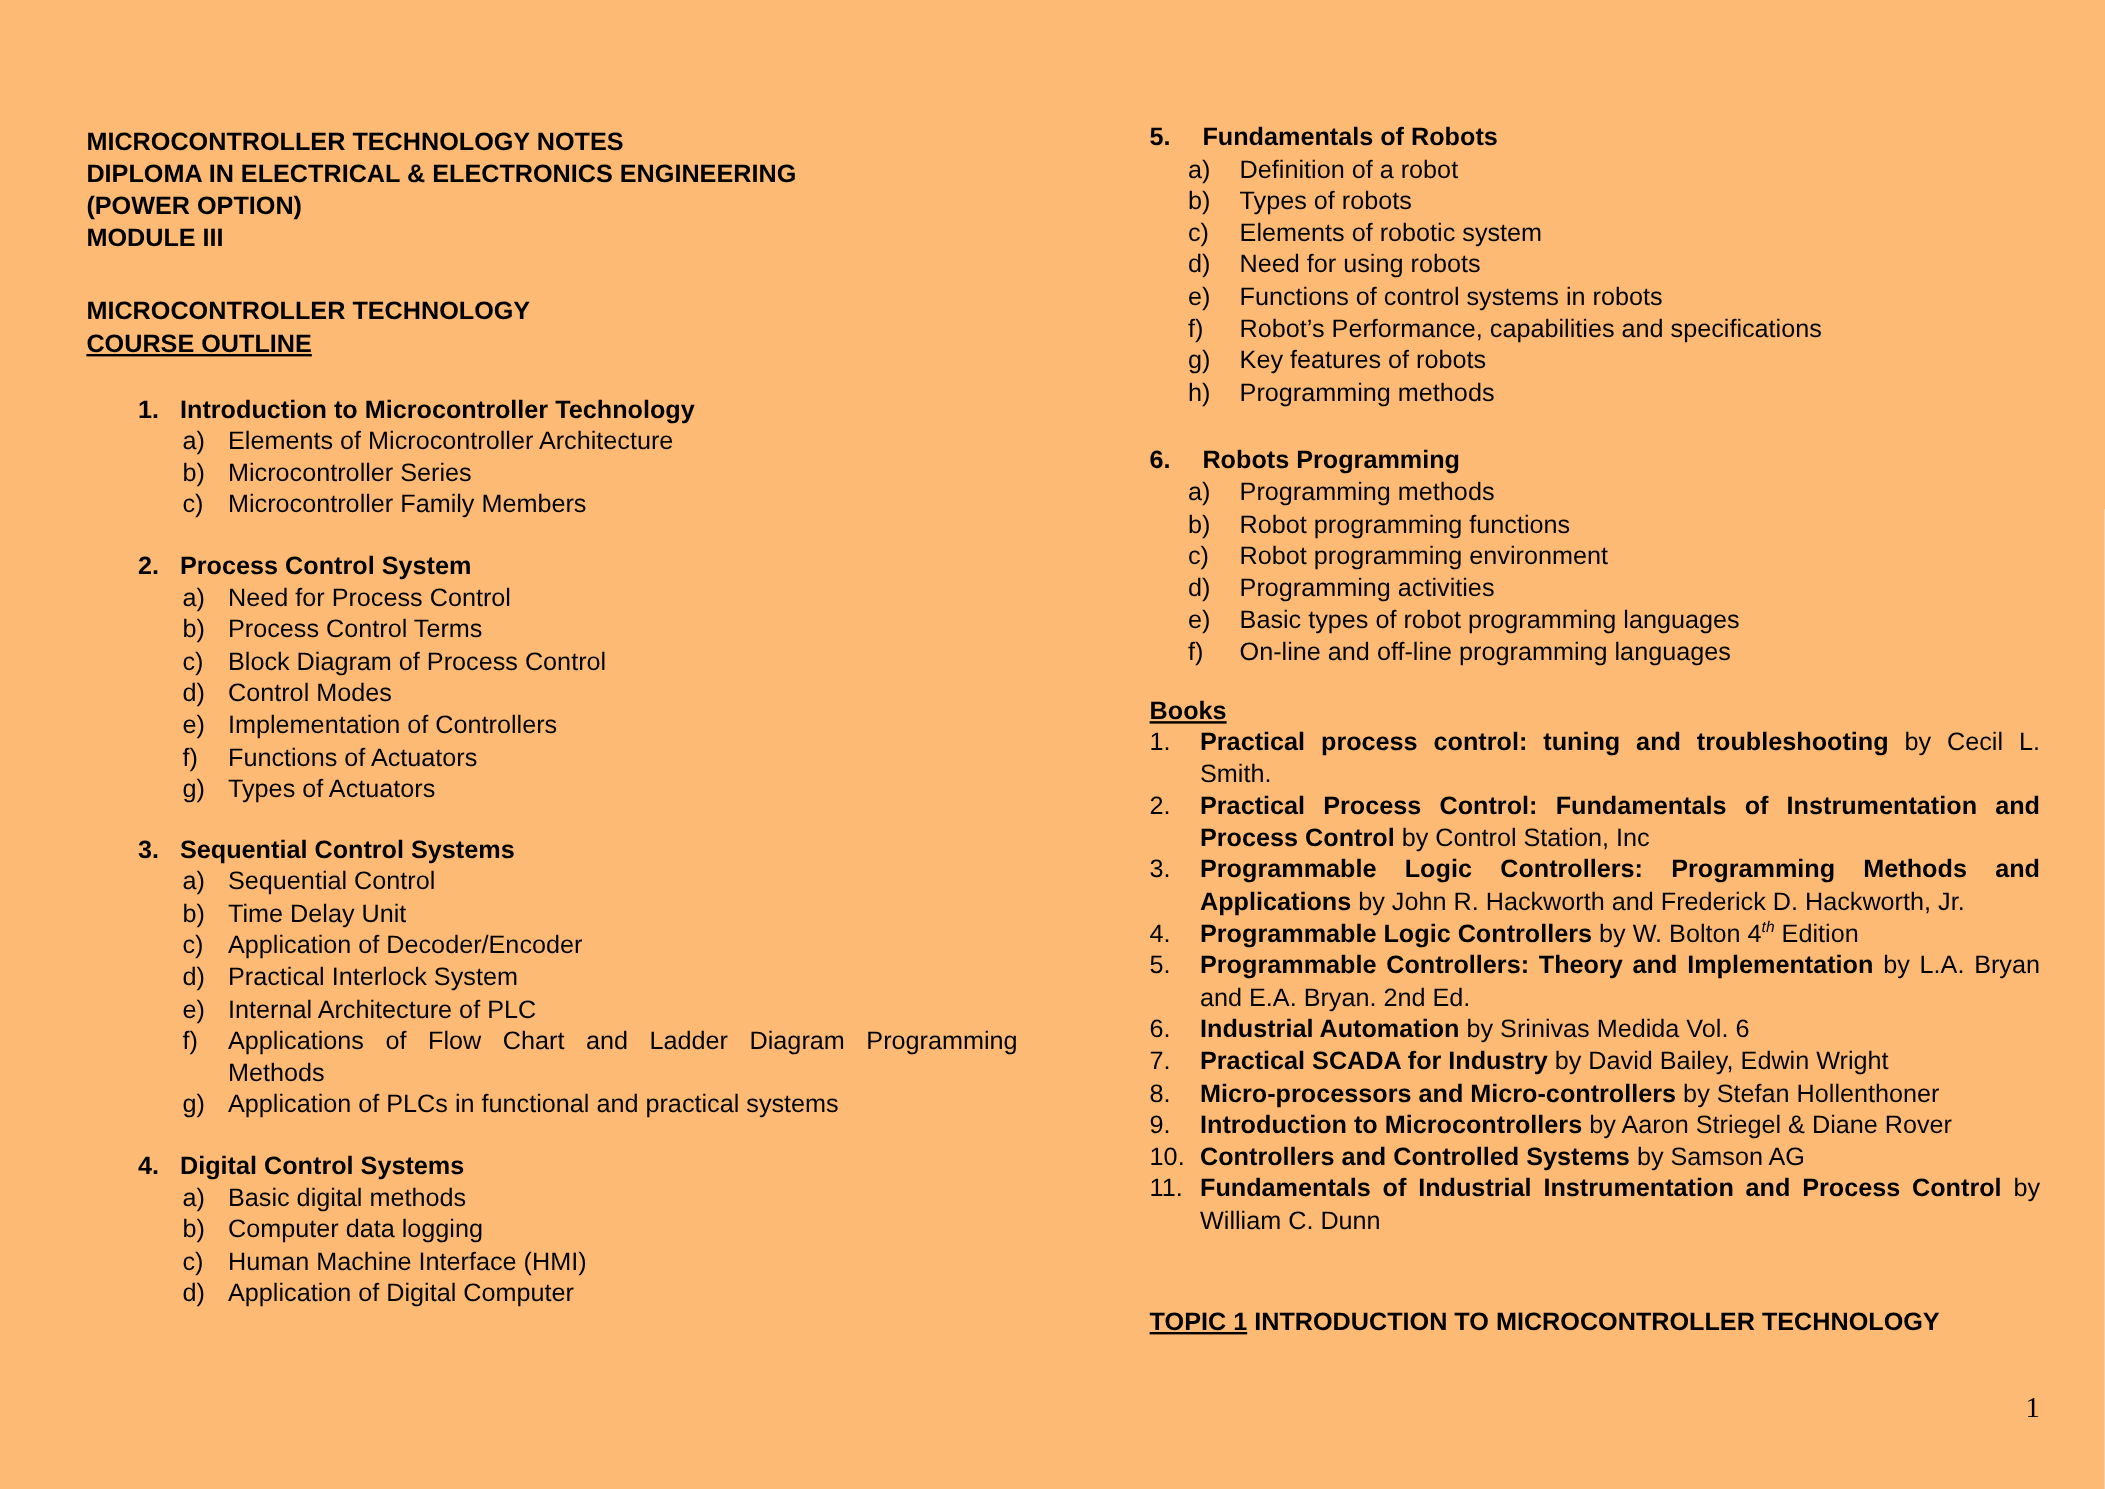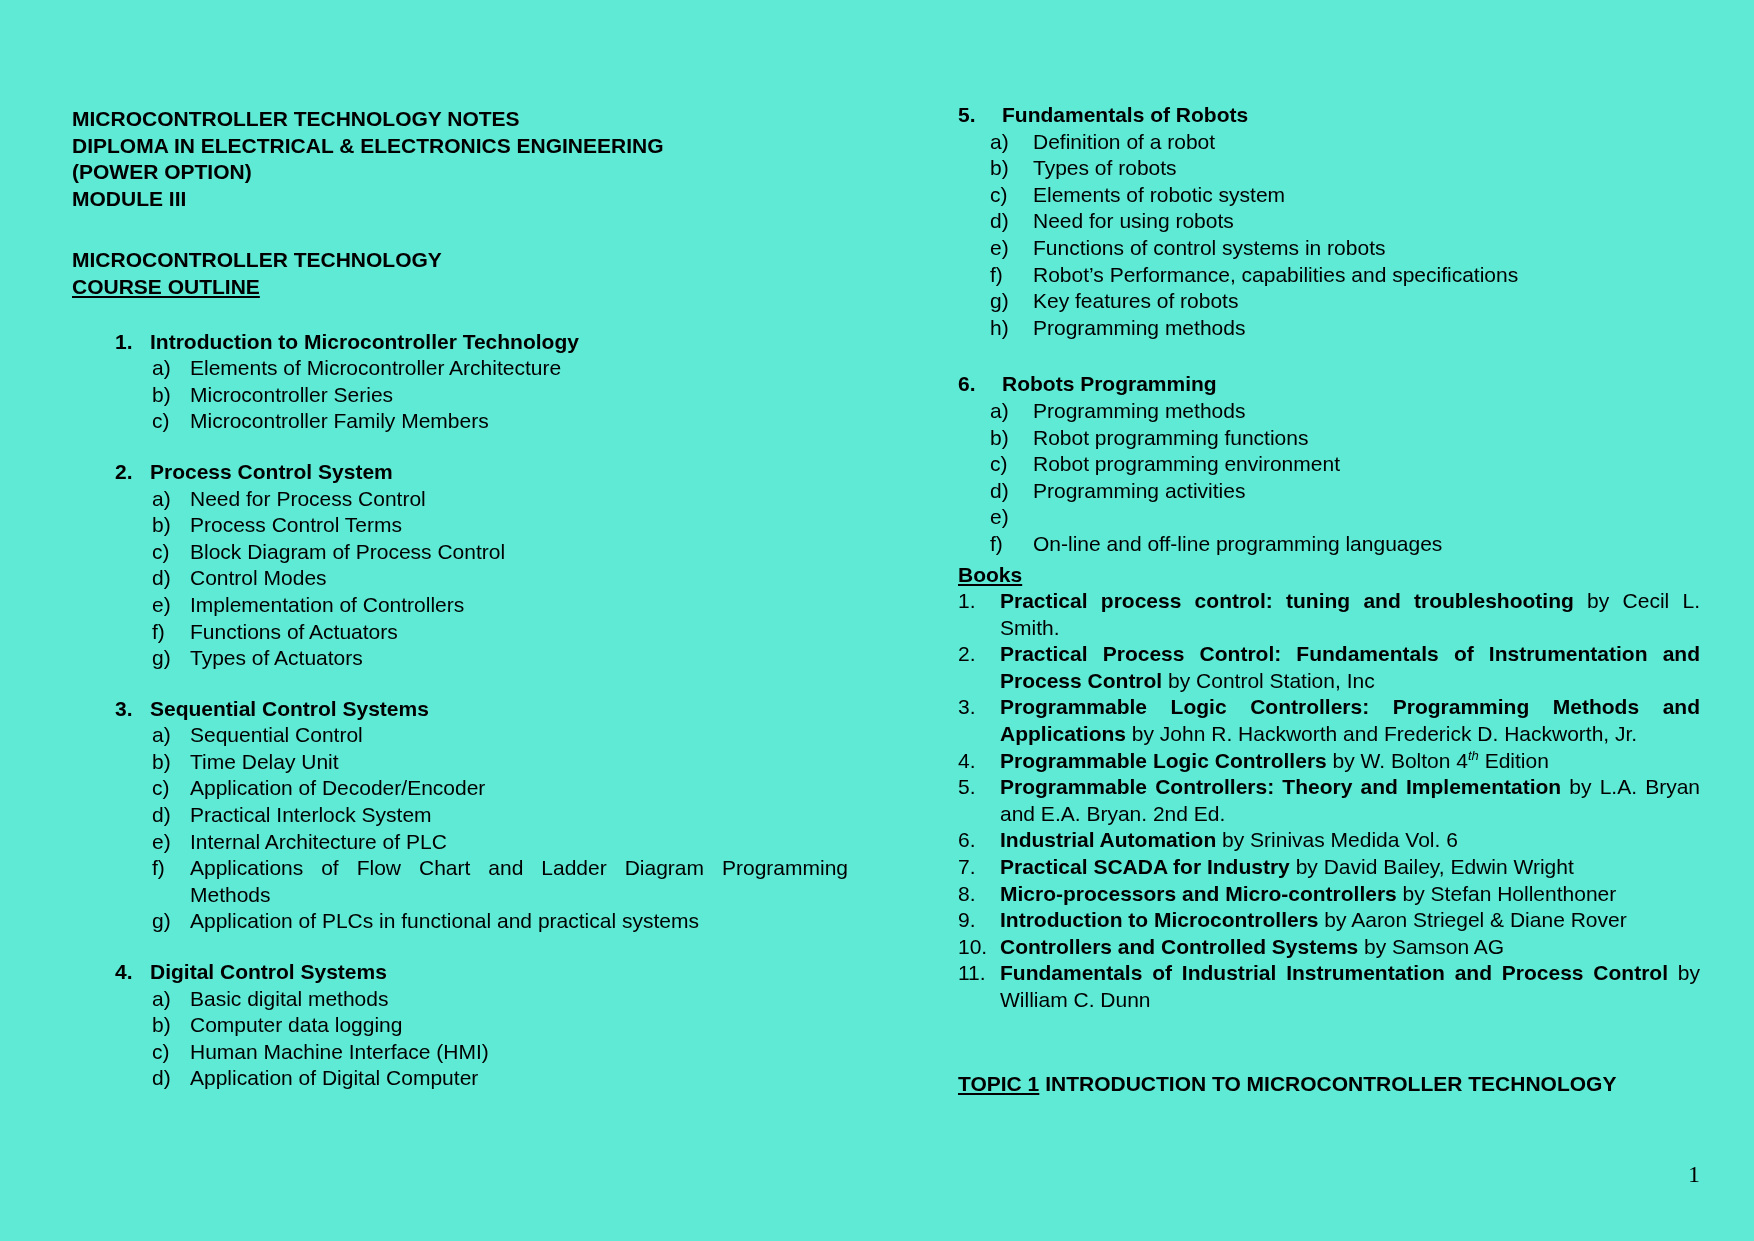--- a/index.html
+++ b/index.html
@@ -1,37 +1,37 @@
 <!DOCTYPE html>
 <html><head>
 <meta charset="utf-8">
 <style>
   html,body{margin:0;padding:0;background:#ffffff;}
   .page{
     position:relative;
     width:1754px;height:1241px;
-    background:#5eead4;
+    background:#fdba74;
     overflow:hidden;
     font-family:"Liberation Sans",sans-serif;
     font-size:21px;
     line-height:26.6px;
     color:#000;
   }
   .col{position:absolute;}
   .col.left{left:72px;top:106px;width:776px;}
   .col.right{left:958px;top:102px;width:742px;}
   .bold{font-weight:bold;}
   .ital{}
   .under{text-decoration:underline;}
   .prog{}
   .subj{margin-top:35px;}
   .left .secs{margin-top:28px;}
   .left .sec + .sec{margin-top:24px;}
   .right .sec + .sec{margin-top:30px;}
-  .books{margin-top:4px;}
+  .books{margin-top:22px;}
   .topic{margin-top:57px;}
   .row{display:flex;align-items:flex-start;}
   .n{flex:0 0 auto;}
   .t,.tt{flex:1 1 auto;min-width:0;}
   .t{text-align:justify;}
   
   .left .st{padding-left:43px;}
   .left .sn{width:35px;}
   .left .it{padding-left:80px;}
   .left .ln{width:38px;}
@@ -290,20 +290,21 @@
               <span class="t">Robot programming environment</span>
             </div>
 
             <div class="row it">
               <span class="n ln">d)</span>
               <span class="t">Programming activities</span>
             </div>
 
             <div class="row it">
               <span class="n ln">e)</span>
+              <span class="t">Basic types of robot programming languages</span>
             </div>
 
             <div class="row it">
               <span class="n ln">f)</span>
               <span class="t">On-line and off-line programming languages</span>
             </div>
 
         </div>
 
     </div>

